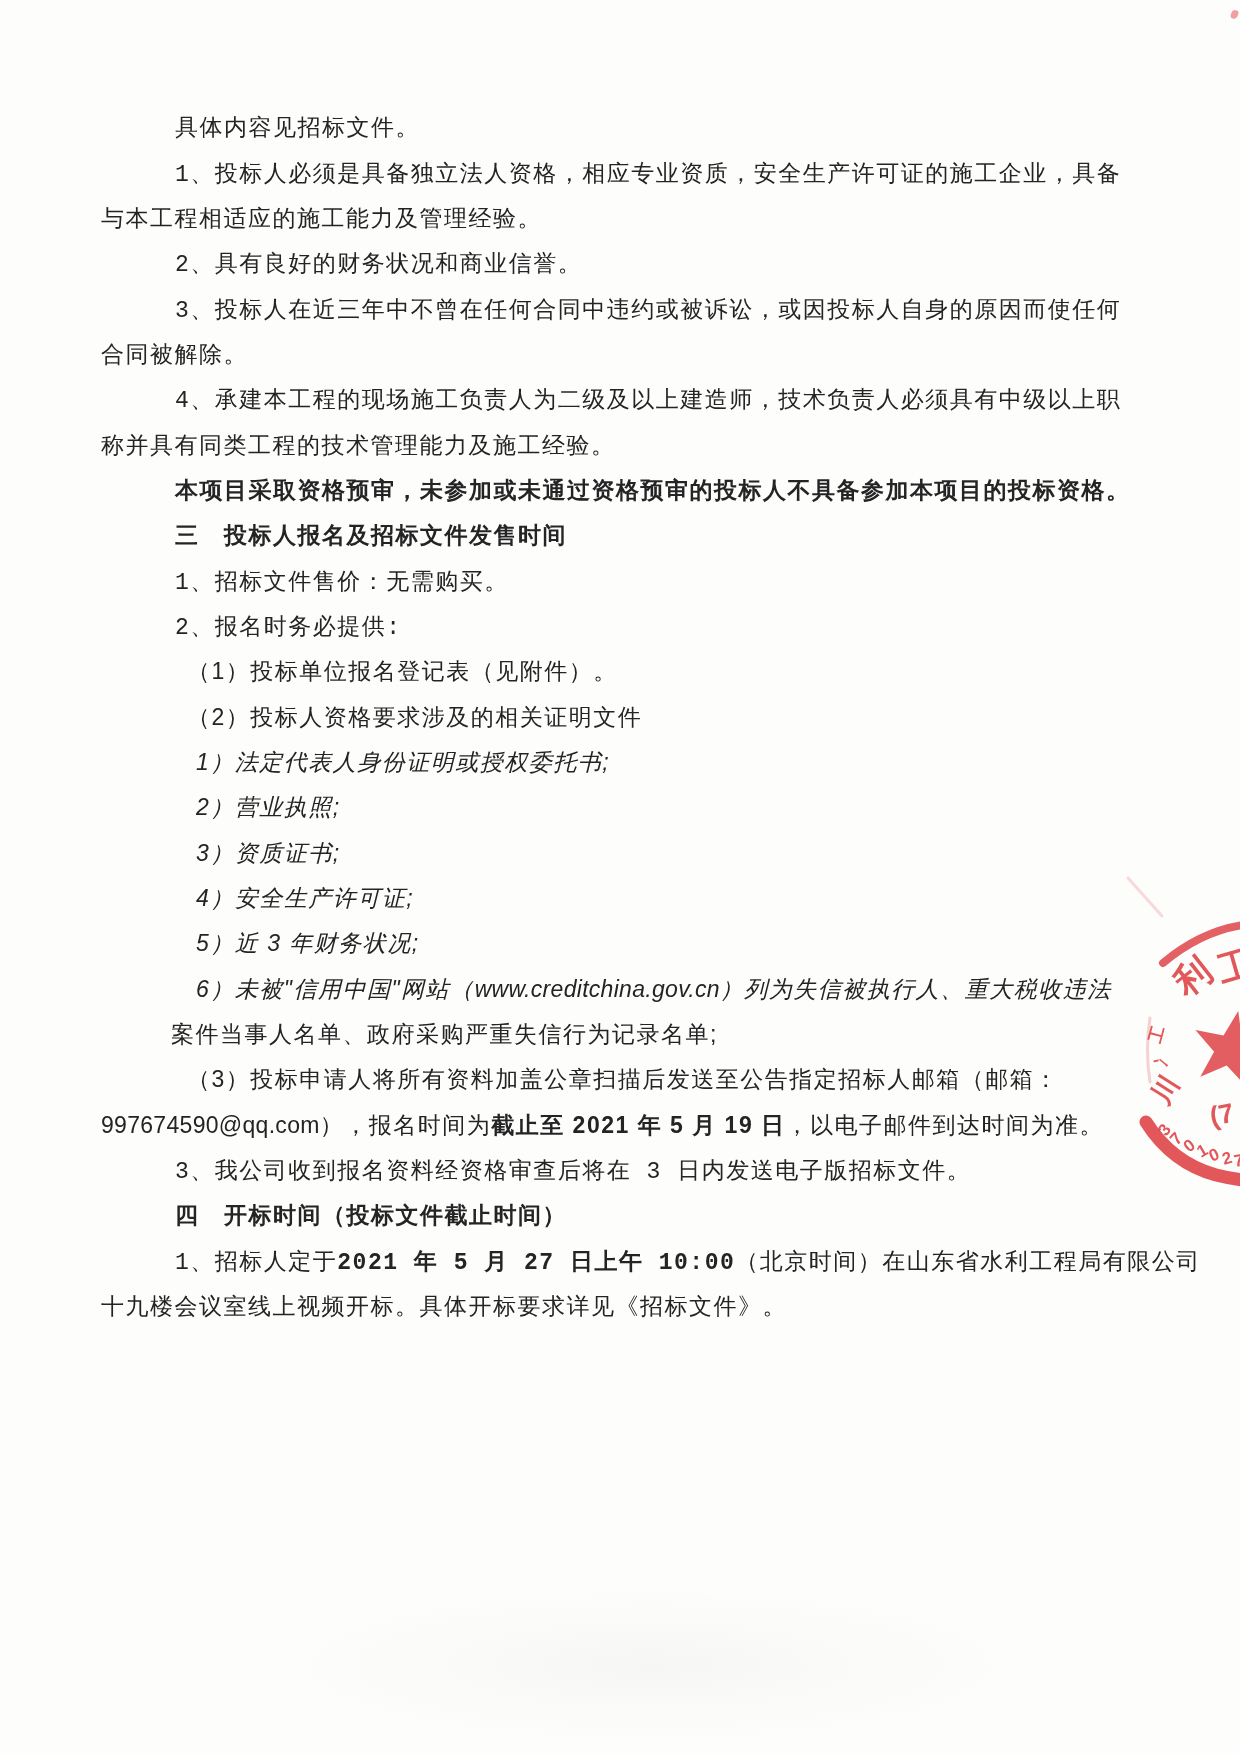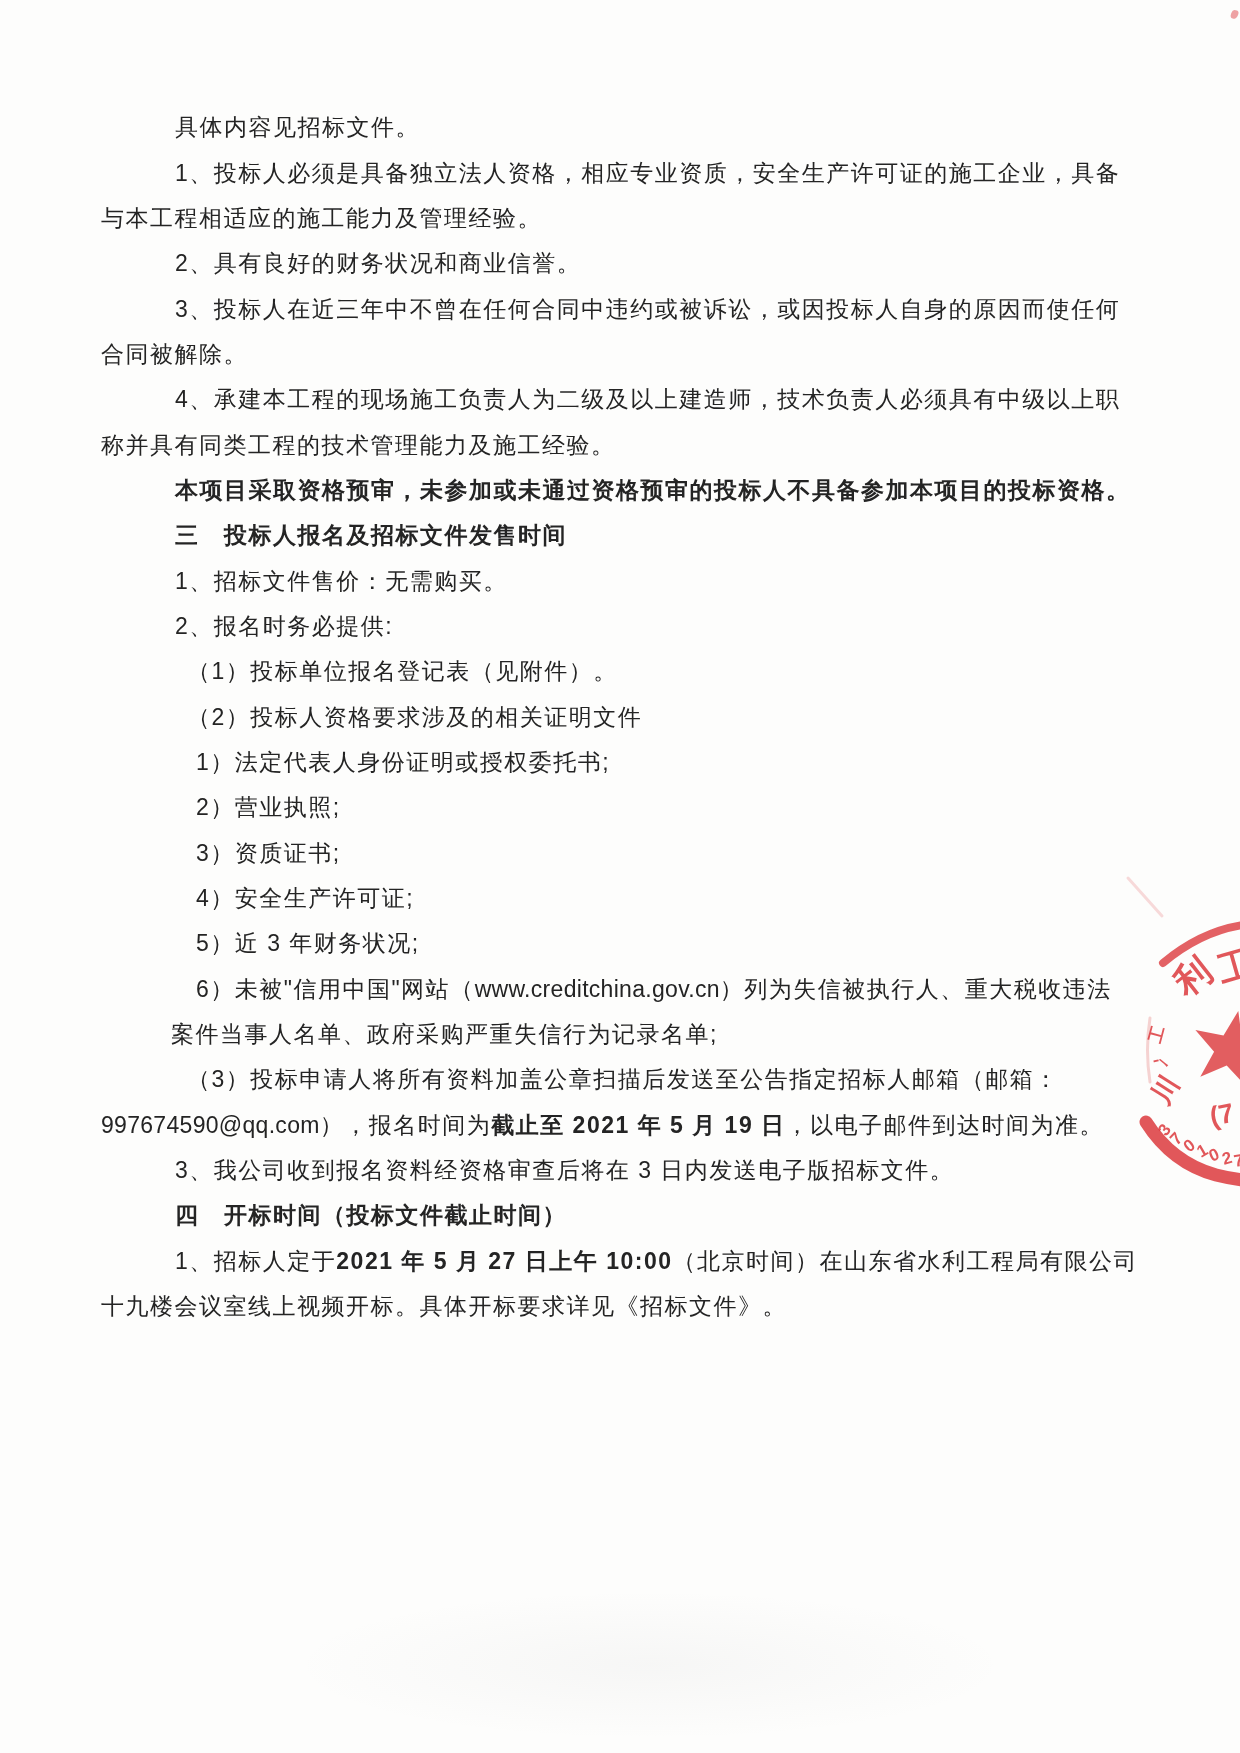--- a/index.html
+++ b/index.html
@@ -15,23 +15,23 @@
     position:absolute;left:101px;top:105px;width:1070px;
   }
   .line{
     height:45.35px;
     display:flex;align-items:center;
     white-space:nowrap;
     font-size:23px;
     letter-spacing:1.5px;
   }
   .ind-cont{padding-left:0;align-items:center;}
-  .ind-para{padding-left:74px;}
+  .ind-para{padding-left:74px;font-family:Liberation Mono, monospace;}
   .ind-p1{padding-left:86px;}
-  .ind-p2{padding-left:95px;}
+  .ind-p2{padding-left:95px;font-style:italic;}
   .ind-wrap6{padding-left:70px;align-items:center;}
   .b{font-weight:700;}
   .lat{letter-spacing:0.3px;}
   #stamp{
     position:absolute;left:1040px;top:860px;
     width:200px;height:340px;
   }
   #stamp text{
     font-family:"Liberation Sans", sans-serif;
     font-weight:700;

